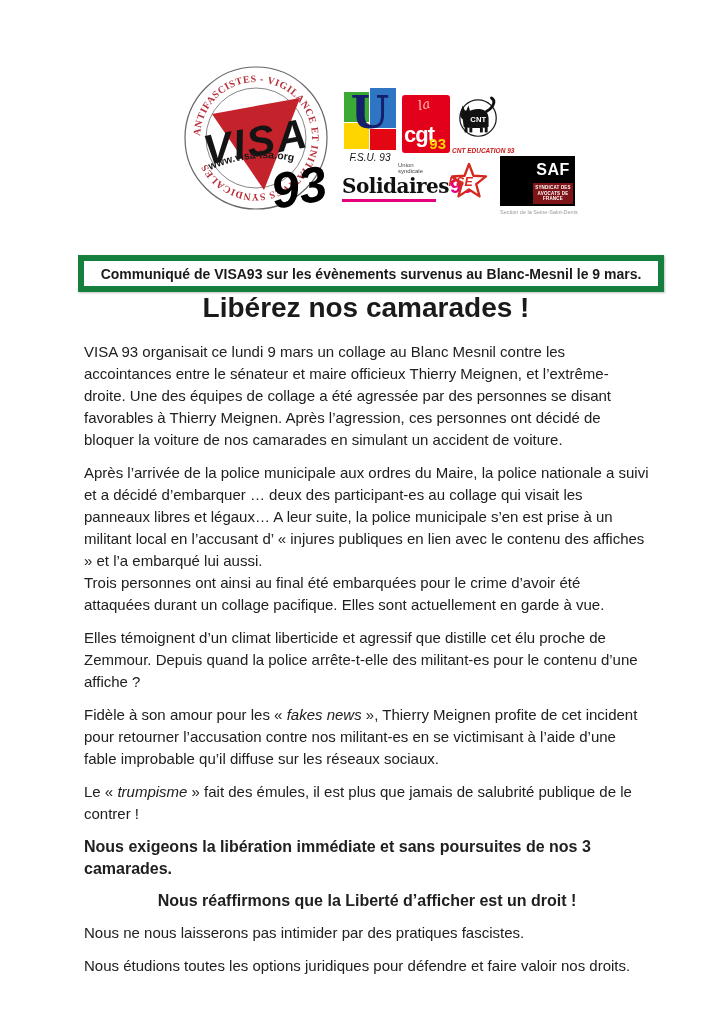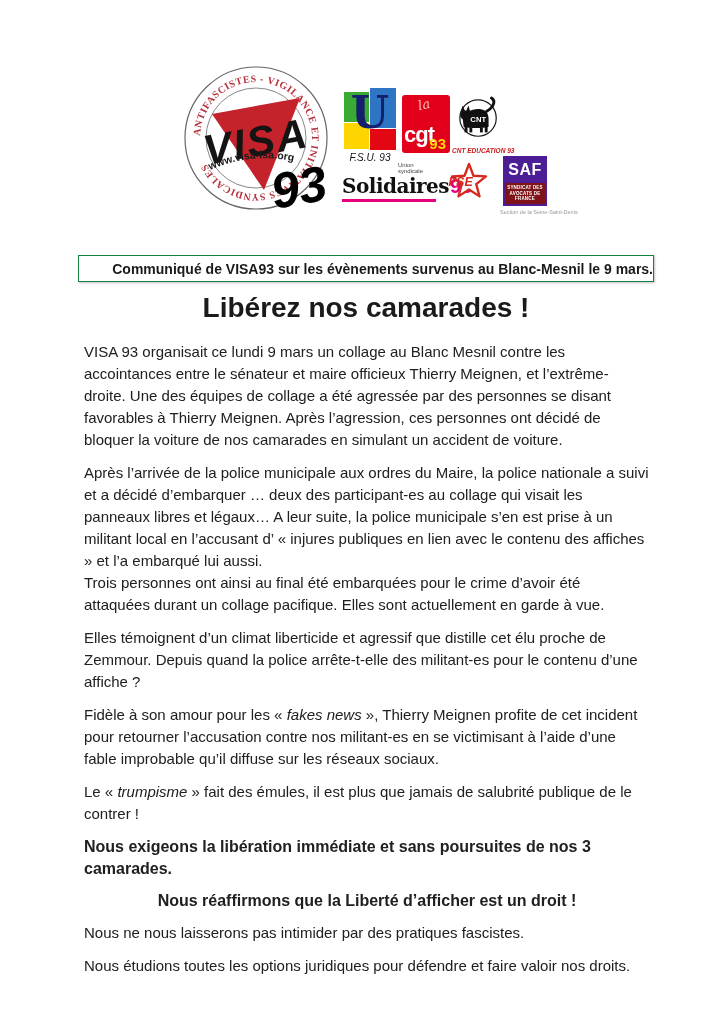--- a/index.html
+++ b/index.html
@@ -43,30 +43,30 @@
   .sol-top { font-size:6px; line-height:6px; color:#444; margin-left:56px; }
   .sol-word { white-space:nowrap; }
   .sol-name { font-family:"DejaVu Serif", serif; font-weight:bold; font-size:20px;
               letter-spacing:-0.5px; color:#111; }
   .sol-93 { font-size:20px; font-weight:bold; color:#e6007e; margin-left:1px; }
   .sol-bar { height:2.5px; background:#e6007e; margin-top:1px; width:100%; }
 
   .fse { position:absolute; left:102px; top:96px; }
 
   .saf { position:absolute; left:158px; top:94px; width:50px; text-align:center; }
-  .saf-box { width:44px; height:50px; background:#4c1d95; color:#fff; margin:0 auto; }
+  .saf-box { width:44px; height:50px; background:#000000; color:#fff; margin:0 auto;padding-left:31px; }
   .saf-acronym { font-size:16px; font-weight:bold; letter-spacing:0.5px; padding-top:5px; }
   .saf-band { margin:4px 2px 0; background:#7e1418; font-size:4.5px; line-height:5.5px;
               padding:2px 0; font-weight:bold; letter-spacing:0.2px; }
   .saf-caption { font-size:5.5px; color:#999; margin-top:3px; white-space:nowrap; }
 
   
   .banner { position:absolute; top:255px; left:78px; width:574px; height:25px;
-            border:1px solid #15803d; box-shadow:1px 1px 2px rgba(0,0,0,0.25);
-            display:flex; align-items:center; justify-content:flex-end;
+            border:6px solid #15803d; box-shadow:1px 1px 2px rgba(0,0,0,0.25);
+            display:flex; align-items:center; justify-content:center;
             font-size:14px; font-weight:bold; color:#1a1a1a; }
 
   
   .title { position:absolute; top:288px; left:0; width:100%; margin:4px;
            text-align:center; font-size:28px; font-weight:bold; color:#1a1a1a; }
 
   
   .content { position:absolute; top:341px; left:84px; width:566px;
              font-size:15px; line-height:22px; color:#202020; }
   .content p { margin:0 0 11px 0; }

